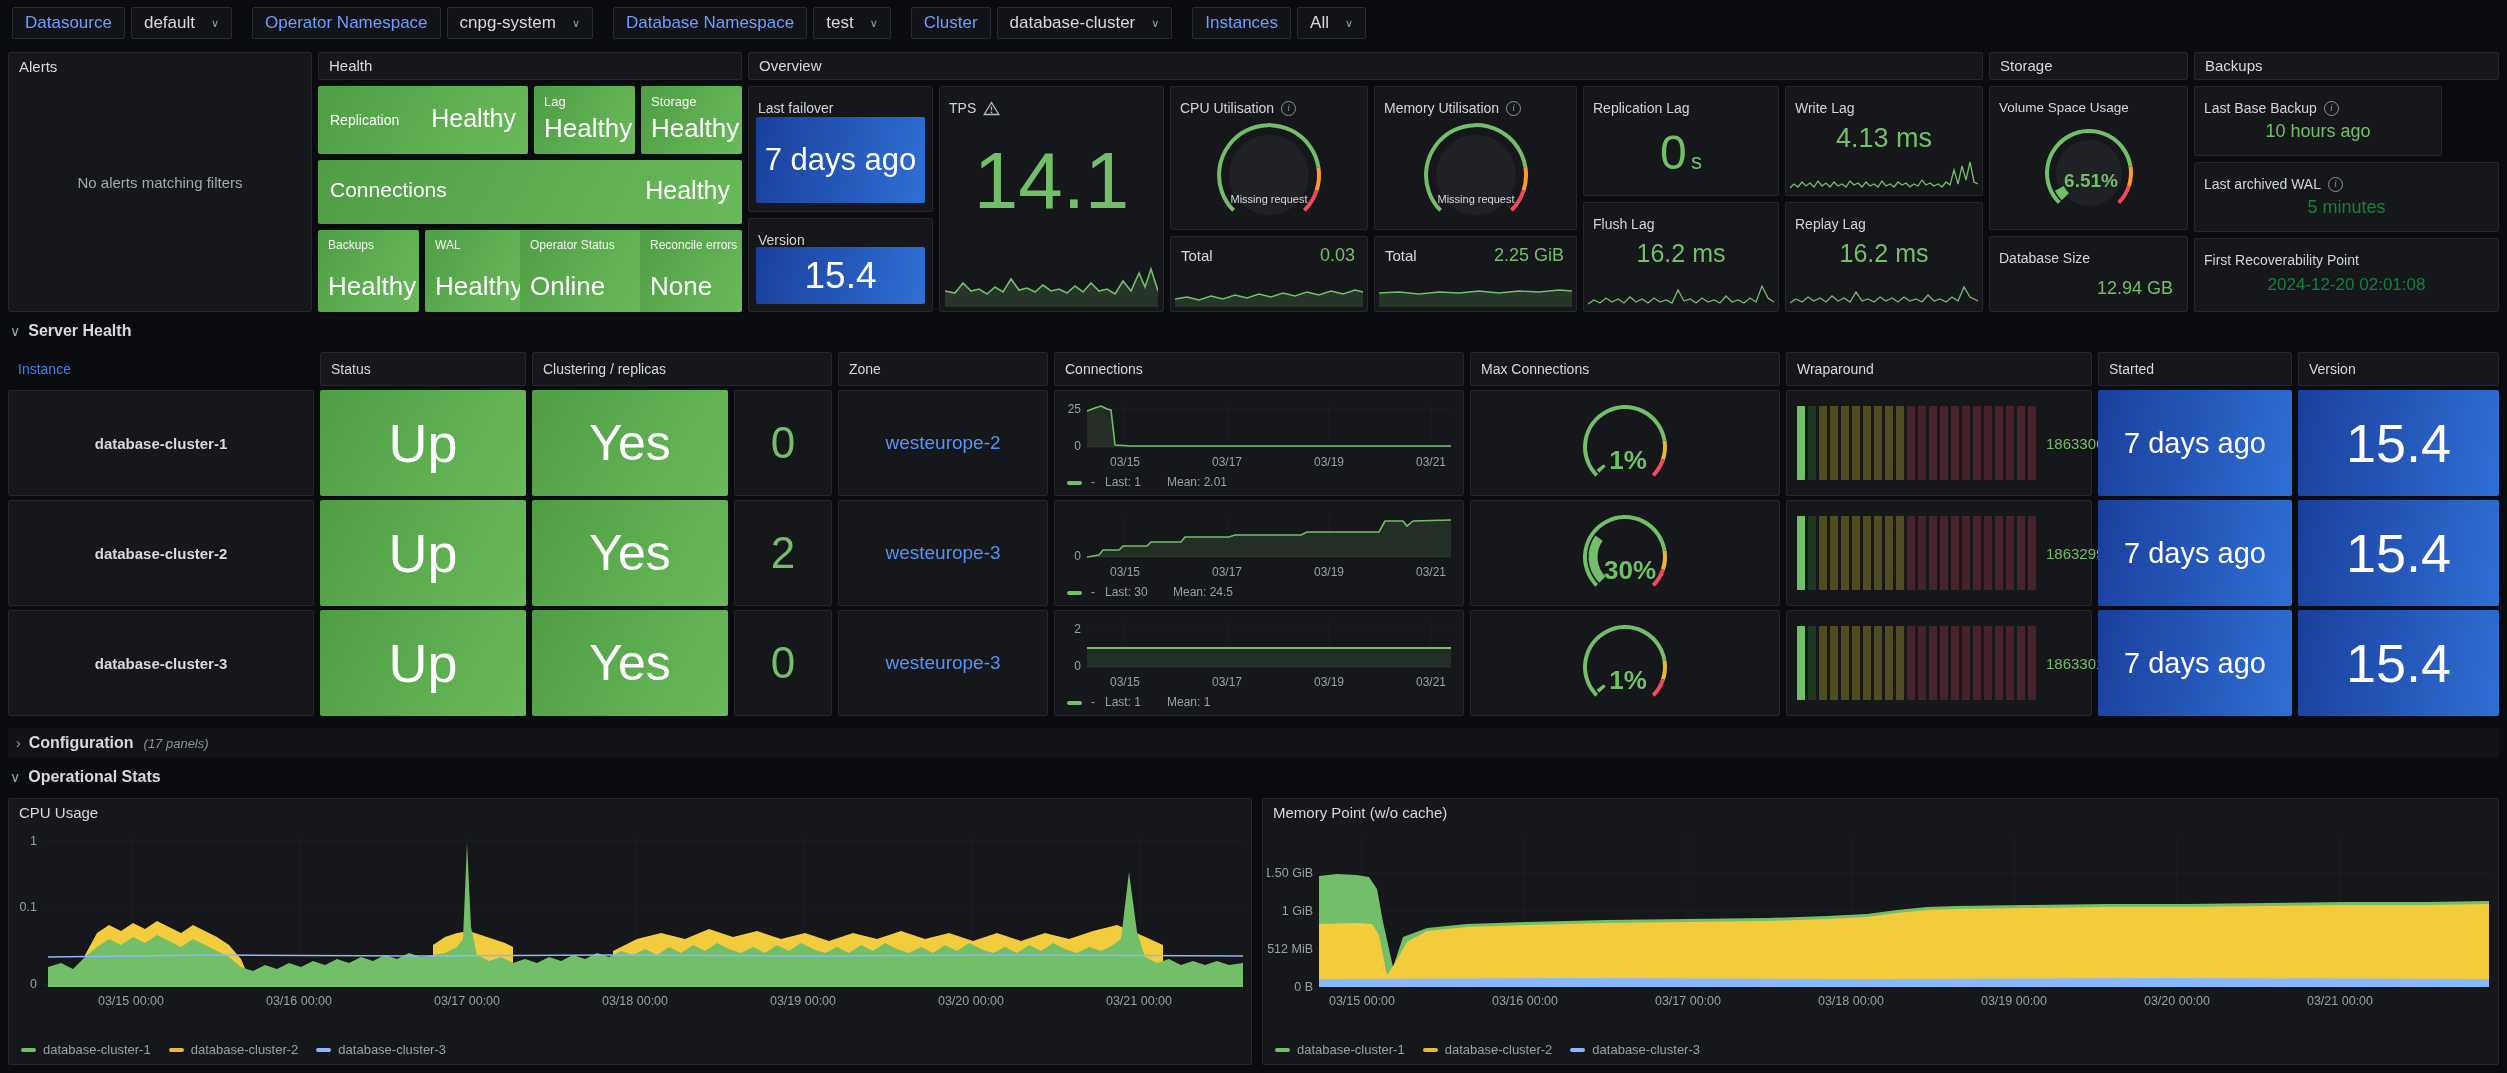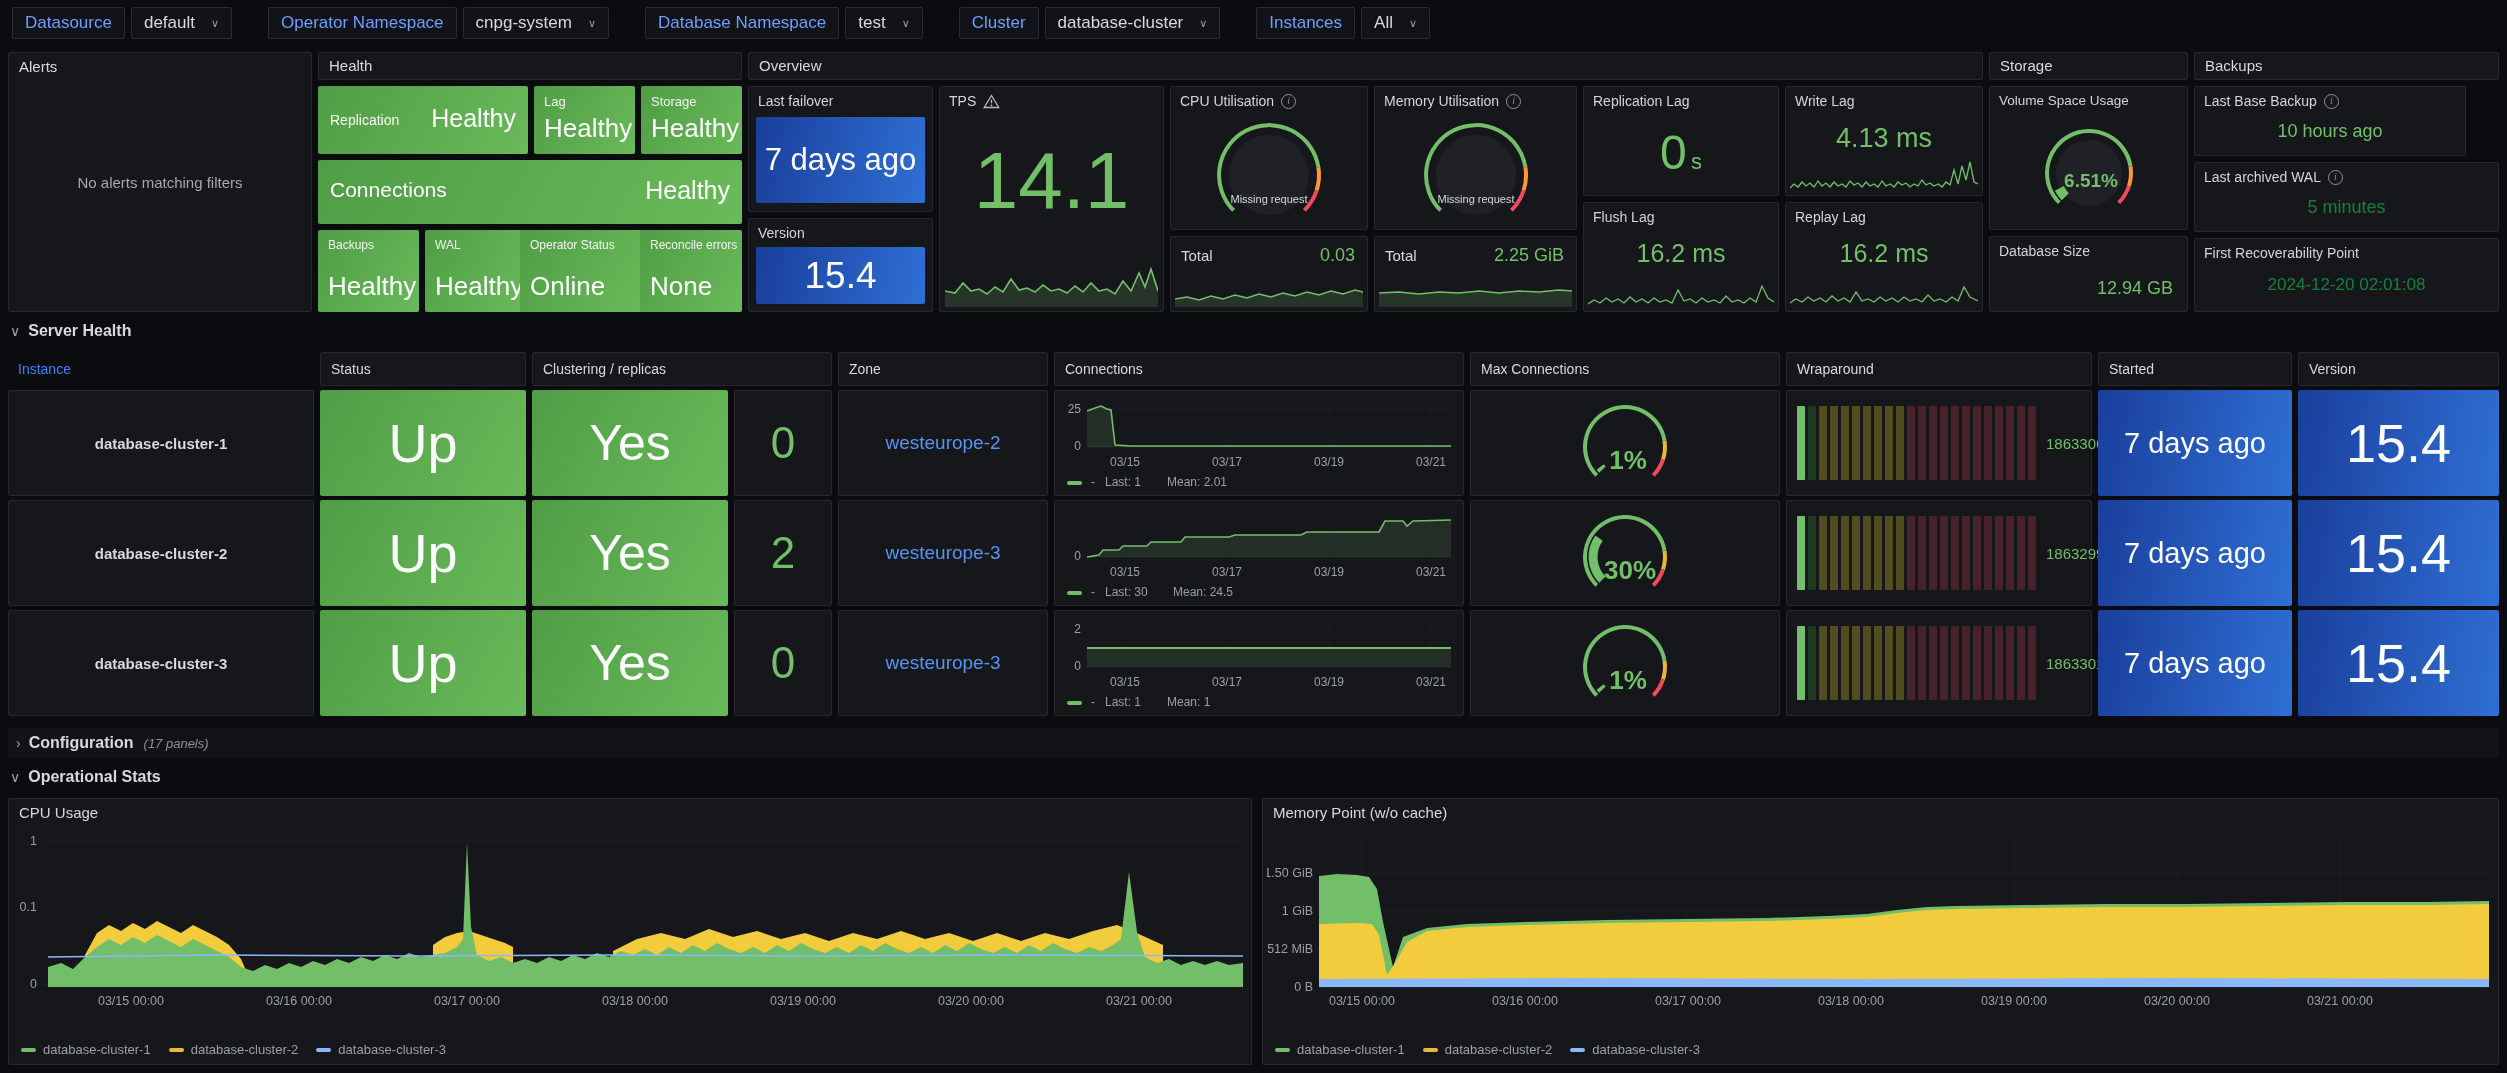--- a/index.html
+++ b/index.html
@@ -2,30 +2,30 @@
 <html><head>
 <meta charset="utf-8">
 <style>
   * { margin:0; padding:0; box-sizing:border-box; }
   html,body { background:#0b0c0f; }
   body { font-family:"Liberation Sans","DejaVu Sans",sans-serif; color:#d8d9da; }
   #app { position:relative; width:2507px; height:1073px; background:#0b0c0f; overflow:hidden; }
 
   
   .topbar { position:absolute; left:0; top:0; width:2507px; height:46px; background:#0b0c0f; display:flex; align-items:center; padding:0 12px; gap:10px; }
-  .vargroup { display:flex; gap:6px; margin-right:26px; }
+  .vargroup { display:flex; gap:6px; margin-right:10px; }
   .varbox { height:32px; display:flex; align-items:center; padding:0 12px; background:#111318; border:1px solid #2a2c33; border-radius:2px; font-size:17px; white-space:nowrap; }
   .varlabel { color:#6e9fff; font-weight:500; }
   .varvalue { color:#d8d9da; gap:8px; cursor:pointer; }
   .caret { color:#9aa0a6; font-size:11px; margin-left:8px; }
 
   
   .panel { position:absolute; background:#15171b; border:1px solid #26282e; border-radius:2px; }
   .ptitle { font-size:15px; color:#d8d9da; padding:5px 10px; white-space:nowrap; display:flex; align-items:center; gap:8px; }
-  .stitle { font-size:14px; color:#d4d5d7; padding:6px 9px; white-space:nowrap; display:flex; align-items:center; gap:7px; }
+  .stitle { font-size:14px; color:#d4d5d7; padding:6px 9px; white-space:nowrap; display:flex; align-items:center; gap:7px;margin-top:7px; }
 
   .gtile { position:absolute; background:linear-gradient(120deg,#4f9e45,#6ab95a); border-radius:2px; color:#fff; }
   .btile { position:absolute; background:linear-gradient(100deg,#1a3f9c,#2f6fd4); border-radius:2px; color:#fff; display:flex; align-items:center; justify-content:center; font-weight:500; }
 
   .tlabel-sm { position:absolute; left:10px; top:8px; font-size:13px; color:#f2f6f0; }
   .tvalue { position:absolute; left:10px; bottom:10px; font-size:26px; color:#fff; }
   .green { color:#73bf69; }
   .yellow { color:#15803d; }
   .link { color:#5794f2; }
 
@@ -268,21 +268,21 @@
     <div class="panel" style="left:0;top:184px;width:199px;height:76px">
       <div class="stitle">Database Size</div>
       <div style="position:absolute;right:14px;bottom:12px;font-size:18px" class="green">12.94 GB</div>
     </div>
   </div>
 
   <div style="position:absolute;left:2194px;top:52px;width:305px;height:260px">
     <div class="panel" style="left:0;top:0;width:305px;height:28px">
       <div class="ptitle" style="padding-top:4px">Backups</div>
     </div>
-    <div class="panel" style="left:0;top:34px;width:272px;height:70px">
+    <div class="panel" style="left:0;top:34px;width:248px;height:70px">
       <div class="stitle">
         <span>Last Base Backup</span>
         <span class="info">i</span>
       </div>
       <div style="position:absolute;left:0;right:0;top:34px;text-align:center;font-size:18px" class="green">10 hours ago</div>
     </div>
     <div class="panel" style="left:0;top:110px;width:305px;height:70px">
       <div class="stitle">
         <span>Last archived WAL</span>
         <span class="info">i</span>

